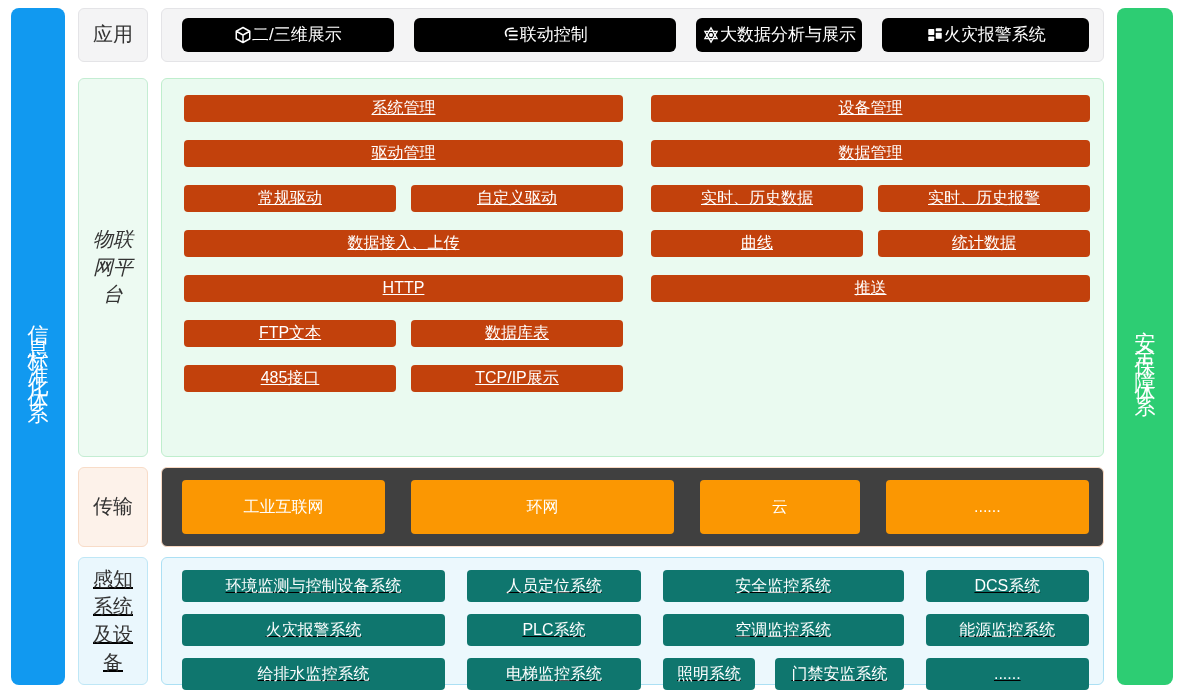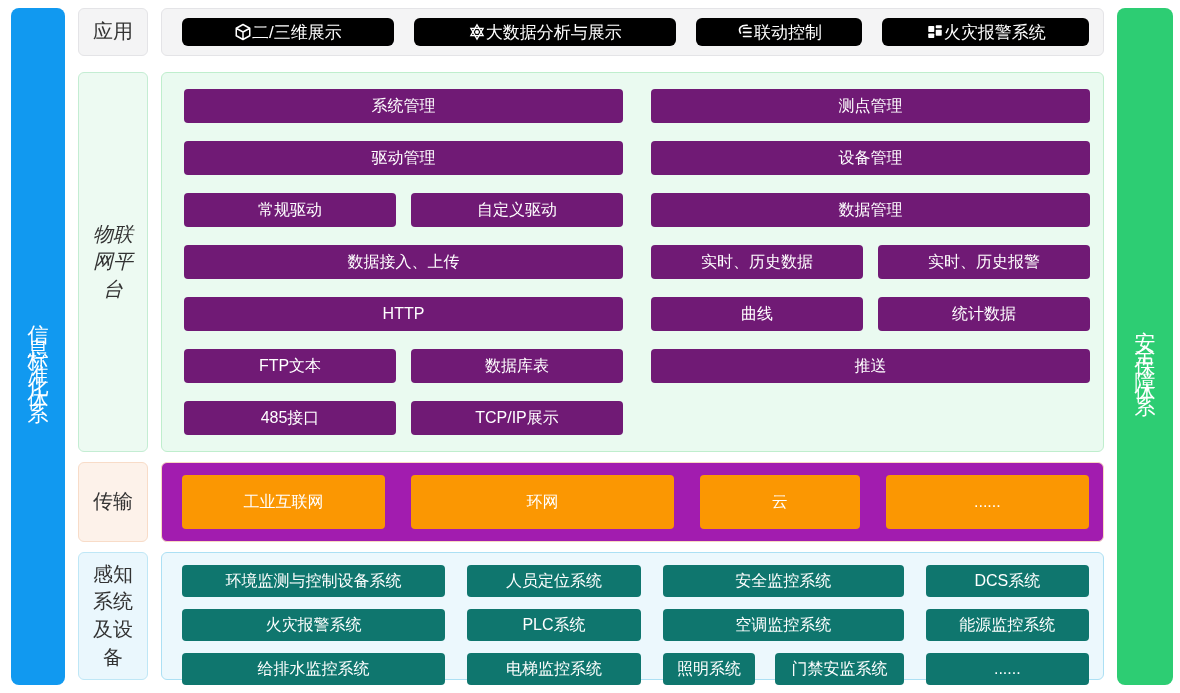--- a/index.html
+++ b/index.html
@@ -9,51 +9,51 @@
 
   
   .vbar { flex:none; border-radius:8px; display:flex; align-items:center; justify-content:center;
     color:#ffffff; font-size:21px; writing-mode:vertical-rl; text-orientation:upright;
     letter-spacing:13px; padding-top:13px; }
   .vbar.blue { width:54px; background:#1199f0; }
   .vbar.green { width:56px; background:#2dcd73; }
 
   .middle { flex:1; display:flex; flex-direction:column; }
   .section { display:flex; gap:13px; }
-  .sec-app { height:48px; margin-bottom:16px; }
+  .sec-app { height:54px; margin-bottom:16px; }
   .sec-platform { height:380px; margin-bottom:10px; }
   .sec-transport { height:80px; margin-bottom:10px;justify-content:space-between; }
-  .sec-perception { height:128px; }
+  .sec-perception { height:128px;text-decoration:underline; }
 
   .label-box { flex:none; width:70px; border-radius:6px; display:flex; align-items:center;
     justify-content:center; text-align:center; font-size:20px; line-height:1.38; color:#333;
     padding:0 9px; }
   .label-gray   { background:#f4f4f5; border:1px solid #e4e4e7; }
   .label-green  { background:#edfaf2; border:1px solid #c4edd3;font-style:italic; }
   .label-orange { background:#fdf2ea; border:1px solid #f8dcc8; }
   .label-blue   { background:#eaf7fd; border:1px solid #bfe7f6; }
 
   .container { flex:1; border-radius:6px; }
   .cont-gray   { background:#f4f4f5; border:1px solid #e4e4e7;
     display:grid; grid-template-columns:1.27fr 1.57fr 1fr 1.24fr; column-gap:20px;
     padding:9px 14px 9px 20px; }
   .cont-green  { background:#eafaf0; border:1px solid #bfeecd;
     display:grid; grid-template-columns:1fr 1fr; column-gap:28px; padding:16px 13px 16px 22px; }
-  .cont-orange { background:#a21caf; border:1px solid #f8d8c2;
+  .cont-orange { background:#404040; border:1px solid #f8d8c2;
     display:grid; grid-template-columns:1.27fr 1.64fr 1fr 1.27fr; column-gap:26px;
     padding:12px 14px 12px 20px; }
   .cont-blue   { background:#ecf8fd; border:1px solid #ace0f4;
     display:grid; grid-template-columns:1.53fr 1.01fr 1.4fr 0.95fr; gap:12px 22px;
     padding:12px 14px 12px 20px; }
 
   
   .btn { display:flex; align-items:center; justify-content:center; color:#fff;
     border-radius:4px; font-size:16px; white-space:nowrap; }
   .btn-black  { background:#000000; border-radius:6px; font-size:17px; }
-  .btn-green  { background:#701a75; height:34px; }
+  .btn-green  { background:#c2410c; height:27px;text-decoration:underline; }
   .btn-orange { background:#fb9702; }
   .btn-blue   { background:#0f766e; height:32px; }
 
   .half { display:flex; flex-direction:column; gap:18px; }
   .prow { display:flex; gap:15px; }
   .prow .btn { flex:1; }
   .cell-split { display:flex; gap:20px; }
   .cell-split .btn:first-child { flex:0.72; }
   .cell-split .btn:last-child { flex:1; }
 
@@ -74,46 +74,46 @@
     <div class="section sec-app">
       <div class="label-box label-gray">应用</div>
       <div class="container cont-gray">
         <div class="btn btn-black">
           <span class="icon">
             <svg viewBox="0 0 24 24">
                 <path d="M12 2 L21 7 V17 L12 22 L3 17 V7 Z M3 7 L12 12 L21 7 M12 12 V22" fill="none" stroke="#fff" stroke-width="2" stroke-linejoin="round"></path>
               </svg>
           </span>
           <span>二/三维展示</span>
-        </div>
-        <div class="btn btn-black">
-          <span class="icon">
-            <svg viewBox="0 0 24 24">
-                <path d="M12 2.5 L20.2 16.8 H3.8 Z" fill="none" stroke="#fff" stroke-width="1.7"></path>
-                <path d="M12 21.5 L3.8 7.2 H20.2 Z" fill="none" stroke="#fff" stroke-width="1.7"></path>
-                <circle cx="12" cy="12" r="2.6" fill="#fff"></circle>
-              </svg>
-          </span>
-          <span>大数据分析与展示</span>
         </div>
         <div class="btn btn-black">
           <span class="icon">
             <svg viewBox="0 0 24 24">
                 <g stroke="#fff" stroke-width="2.2" stroke-linecap="round" fill="none">
                   <line x1="10" y1="7" x2="20" y2="7"></line>
                   <line x1="10" y1="12.5" x2="20" y2="12.5"></line>
                   <line x1="10" y1="18" x2="20" y2="18"></line>
                   <path d="M15 3 C6.5 2.5 2.5 7 6 13.5"></path>
                 </g>
               </svg>
           </span>
           <span>联动控制</span>
         </div>
         <div class="btn btn-black">
           <span class="icon">
+            <svg viewBox="0 0 24 24">
+                <path d="M12 2.5 L20.2 16.8 H3.8 Z" fill="none" stroke="#fff" stroke-width="1.7"></path>
+                <path d="M12 21.5 L3.8 7.2 H20.2 Z" fill="none" stroke="#fff" stroke-width="1.7"></path>
+                <circle cx="12" cy="12" r="2.6" fill="#fff"></circle>
+              </svg>
+          </span>
+          <span>大数据分析与展示</span>
+        </div>
+        <div class="btn btn-black">
+          <span class="icon">
             <svg viewBox="0 0 24 24" fill="#fff">
                 <rect x="3" y="4" width="8" height="8" rx="1"></rect>
                 <rect x="13" y="3" width="8" height="4" rx="1"></rect>
                 <rect x="13" y="9" width="8" height="8" rx="1"></rect>
                 <rect x="3" y="14" width="8" height="6" rx="1"></rect>
               </svg>
           </span>
           <span>火灾报警系统</span>
         </div>
       </div>
@@ -142,23 +142,20 @@
           <div class="prow">
             <div class="btn btn-green">FTP文本</div>
             <div class="btn btn-green">数据库表</div>
           </div>
           <div class="prow">
             <div class="btn btn-green">485接口</div>
             <div class="btn btn-green">TCP/IP展示</div>
           </div>
         </div>
         <div class="half">
-          <div class="prow">
-              <div class="btn btn-green">测点管理</div>
-            </div>
           <div class="prow">
               <div class="btn btn-green">设备管理</div>
             </div>
           <div class="prow">
               <div class="btn btn-green">数据管理</div>
             </div>
           <div class="prow">
             <div class="btn btn-green">实时、历史数据</div>
             <div class="btn btn-green">实时、历史报警</div>
           </div>

